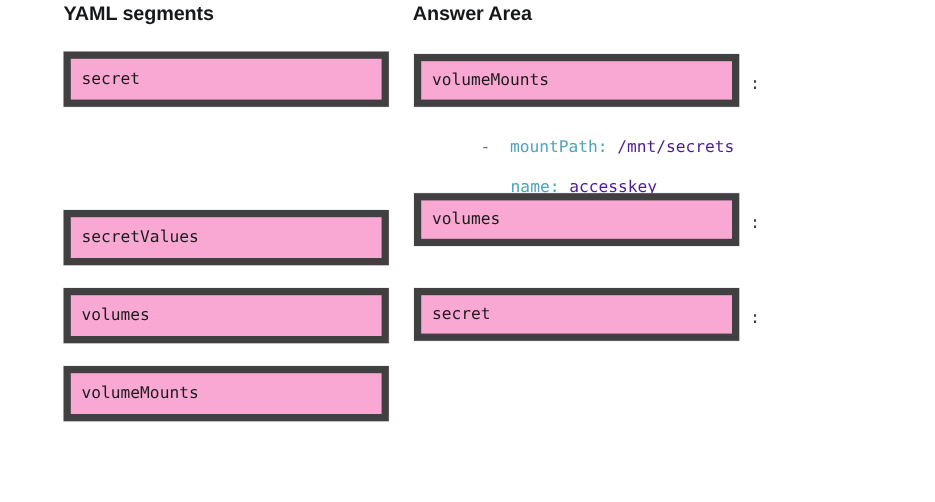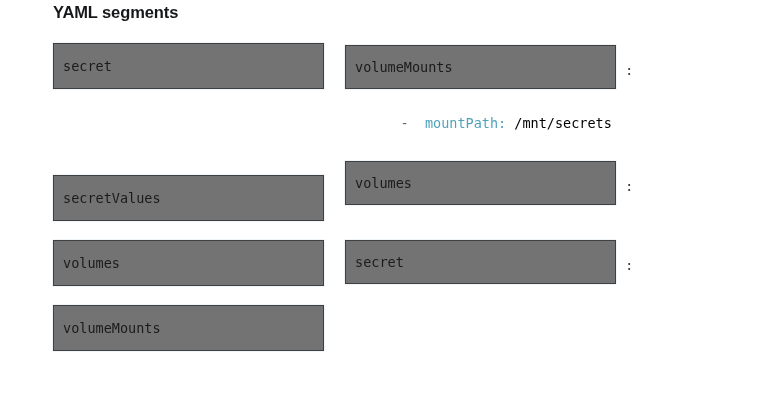--- a/index.html
+++ b/index.html
@@ -33,22 +33,22 @@
     letter-spacing: -0.1px;
     white-space: nowrap;
   }
   #heading-yaml { left: 5px;   top: 3px; }
   #heading-answer { left: 296px; top: 3px; }
 
   
   .seg-box {
     position: absolute;
     box-sizing: border-box;
-    border: 1px solid #404040;
-    background: #737373;
+    border: 6px solid #404040;
+    background: #f9a8d4;
     box-shadow: 0 0 0 0.5px rgba(156,192,216,0.35);
   }
   .seg-box .seg-label {
     position: absolute;
     left: 9px;
     top: 50%;
     transform: translateY(-50%);
     font-family: "DejaVu Sans Mono", "Liberation Mono", monospace;
     font-size: 13.5px;
     color: #1b1b1b;
@@ -79,29 +79,30 @@
   
   .yaml-line {
     position: absolute;
     font-family: "DejaVu Sans Mono", "Liberation Mono", monospace;
     font-size: 13.5px;
     white-space: pre;
     line-height: 1;
   }
   .tok-dash  { color: #5b6b79; }
   .tok-key   { color: #4fa3bb; text-align: center; }
-  .tok-val   { color: #000000; }
+  .tok-val   { color: #4c1d95; }
 </style>
 </head>
 <body>
 
 <div class="stage">
 
   <div class="col-heading" id="heading-yaml">YAML segments</div>
 
+  <div class="col-heading" id="heading-answer">Answer Area</div>
 
   <div class="seg-box left-box" style="top:43px;">
     <span class="seg-label">secret</span>
   </div>
 
 
   <div class="seg-box left-box" style="top:175px;padding-left:32px;">
     <span class="seg-label">secretValues</span>
   </div>
 
@@ -116,20 +117,23 @@
 
   <div class="seg-box answer-box" style="top:45px;">
     <span class="seg-label">volumeMounts</span>
   </div>
   <div class="answer-colon" style="left:577px; top:63px;">:</div>
 
   <div class="yaml-line" style="left:320px; top:103px;">
     <span class="tok-dash">-</span><span>&nbsp;&nbsp;</span><span class="tok-key">mountPath:</span><span>&nbsp;</span><span class="tok-val">/mnt/secrets</span>
   </div>
 
+  <div class="yaml-line" style="left:345px; top:136px;">
+    <span class="tok-key">name:</span><span>&nbsp;</span><span class="tok-val">accesskey</span>
+  </div>
 
   <div class="seg-box answer-box" style="top:161px;">
     <span class="seg-label">volumes</span>
   </div>
   <div class="answer-colon" style="left:577px; top:179px;">:</div>
 
 
   <div class="seg-box answer-box" style="top:240px;">
     <span class="seg-label">secret</span>
   </div>

